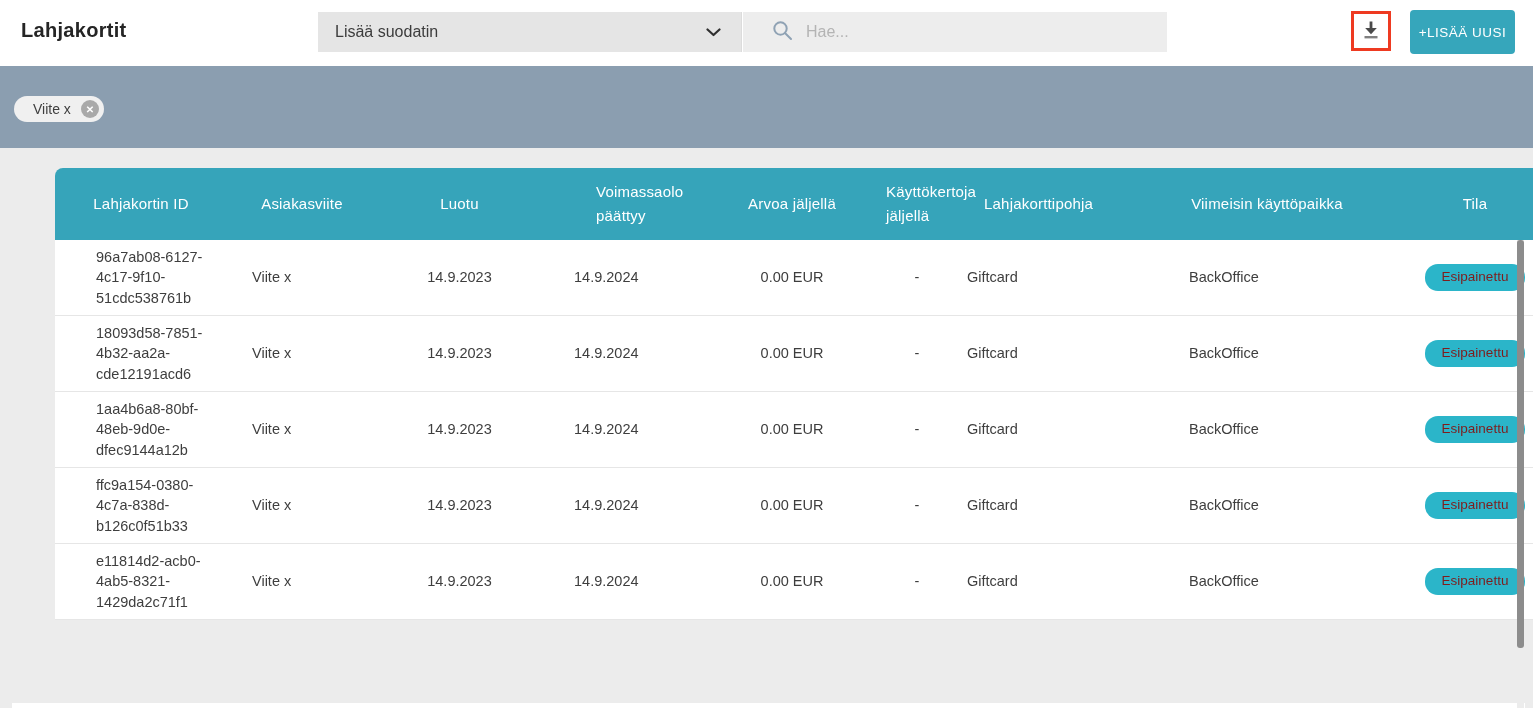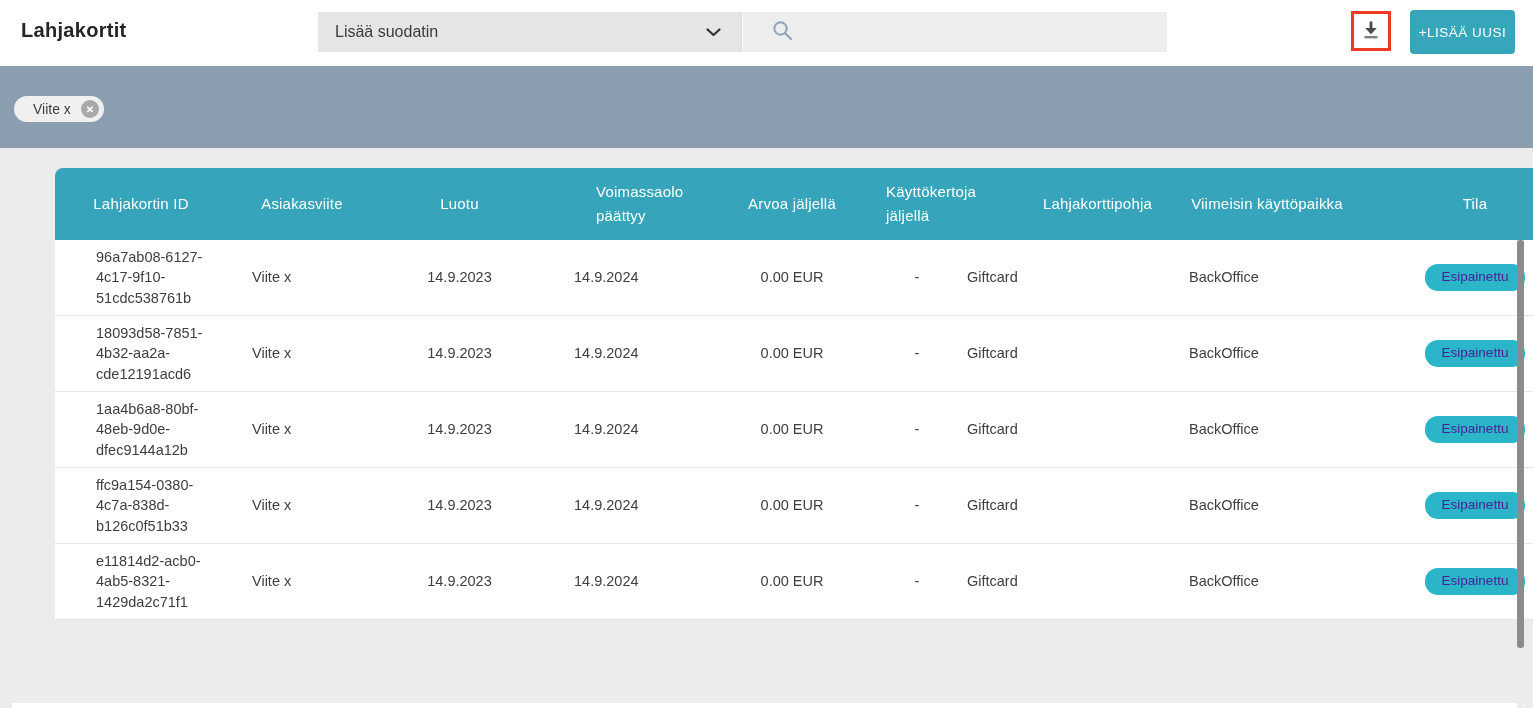--- a/index.html
+++ b/index.html
@@ -111,34 +111,34 @@
     background: #ffffff;
     height: 76px; border-bottom: 1px solid #e6e6e6;
     font-size: 14.5px; color: #3e3e3e;
     vertical-align: middle; line-height: 1.4;
     overflow-wrap: break-word;
   }
   
   .h-c1,.h-c2,.h-c3,.h-c5,.h-c8,.h-c9 { text-align: center; }
   .h-c4 { text-align: left; padding-left: 54px; }
   .h-c6 { text-align: left; padding-left: 14px; }
-  .h-c7 { text-align: right; padding-left: 22px; }
+  .h-c7 { text-align: left; padding-left: 22px; }
   .b-c1 { text-align: left; padding-left: 41px; padding-right: 12px; }
   .b-c2 { text-align: left; padding-left: 25px; }
   .b-c3 { text-align: center; }
   .b-c4 { text-align: left; padding-left: 32px; }
   .b-c5 { text-align: center; }
   .b-c6 { text-align: center; }
   .b-c7 { text-align: left; padding-left: 5px; }
   .b-c8 { text-align: left; padding-left: 37px; }
   .b-c9 { text-align: center; }
 
   .badge {
     display: inline-block; width: 100px; padding: 4px 0;
-    background: #2bb5c9; color: #4c1d95;
+    background: #2bb5c9; color: #7f1d1d;
     border-radius: 13px; font-size: 13.5px; text-align: center;
   }
 
   .bottom-sliver {
     position: absolute; left: 12px; top: 555px;
     width: 1513px; height: 5px; background: #ffffff;
   }
 
   .scrollbar-track {
     position: absolute; left: 1517px; top: 92px;
@@ -168,20 +168,21 @@
       </span>
     </div>
 
     <div class="search-box">
       <span>
         <svg width="21" height="21" viewBox="0 0 21 21">
             <circle cx="8.5" cy="8.5" r="6.2" fill="none" stroke="#8fa2b4" stroke-width="2"></circle>
             <line x1="13.2" y1="13.2" x2="19" y2="19" stroke="#8fa2b4" stroke-width="2" stroke-linecap="round"></line>
           </svg>
       </span>
+      <input type="text" placeholder="Hae..." style="">
     </div>
 
     <button class="download-btn">
       <span>
         <svg width="22" height="22" viewBox="0 0 22 22">
           <rect x="9.6" y="2.5" width="2.8" height="8" fill="#4a4a4a"></rect>
           <polygon points="5.2,9 16.8,9 11,15.2" fill="#4a4a4a"></polygon>
           <rect x="4.5" y="17" width="13" height="2.4" fill="#808080"></rect>
         </svg>
       </span>

